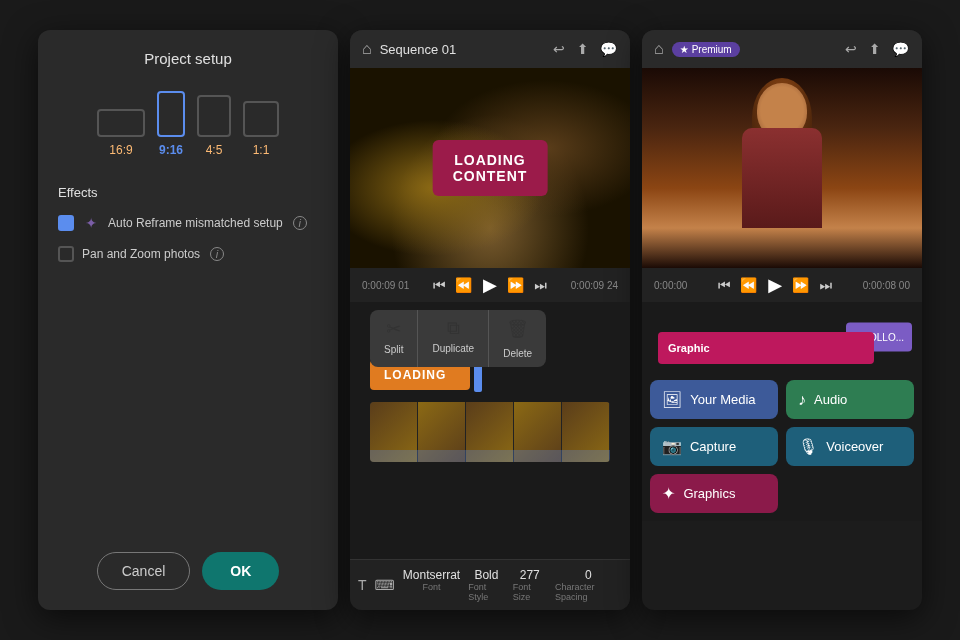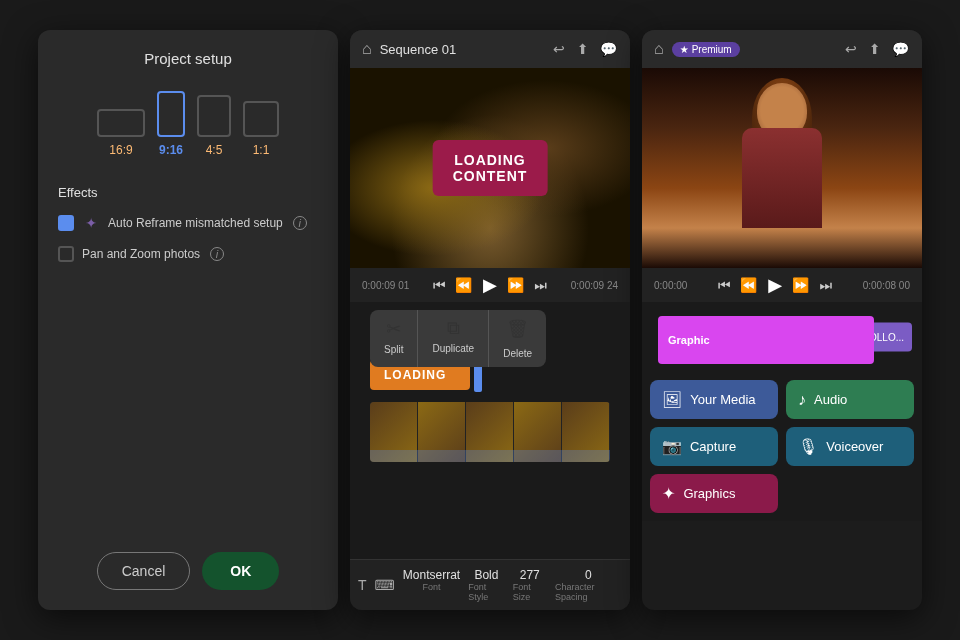--- a/index.html
+++ b/index.html
@@ -142,21 +142,21 @@
       border-radius: 20px;
       background: transparent;
       color: #ccc;
       font-size: 14px;
       cursor: pointer;
     }
     .btn-ok {
       padding: 10px 28px;
       border: none;
       border-radius: 20px;
-      background: #14532d;
+      background: #0f766e;
       color: #fff;
       font-size: 14px;
       cursor: pointer;
       font-weight: 600;
     }
 
     
     .panel-2 {
       width: 280px;
       height: 580px;
@@ -437,25 +437,25 @@
       color: #fff;
       font-size: 10px;
       padding: 9px 8px;
       border-radius: 4px;
       display: flex;
       align-items: center;
       gap: 3px;
       white-space: nowrap;
     }
     .graphic-clip {
-      background: #d946ef;
+      background: #be185d;
       color: #fff;
       font-size: 11px;
       font-weight: 600;
-      padding: 18px 10px;
+      padding: 10px 10px;
       border-radius: 4px;
       margin: 0 8px;
     }
     .p3-clips-area {
       padding: 8px;
       position: relative;
       height: 70px;
       background: #1a1a1a;
     }
     .media-grid {

